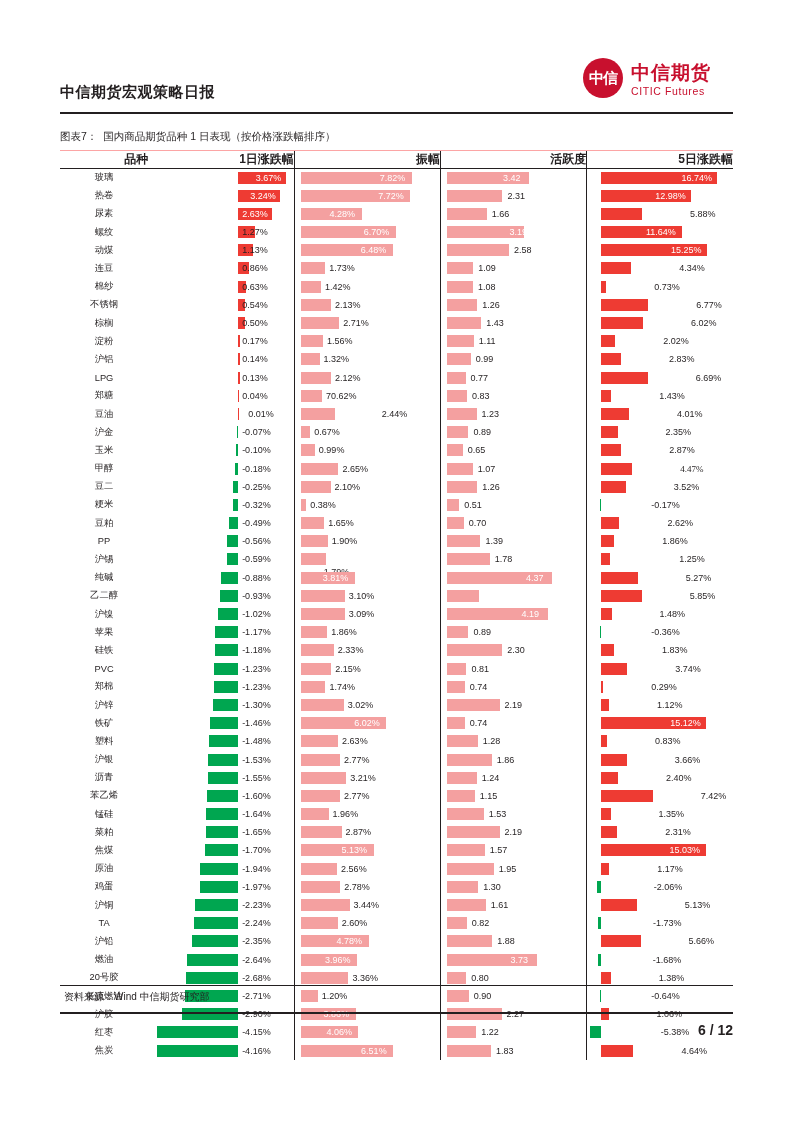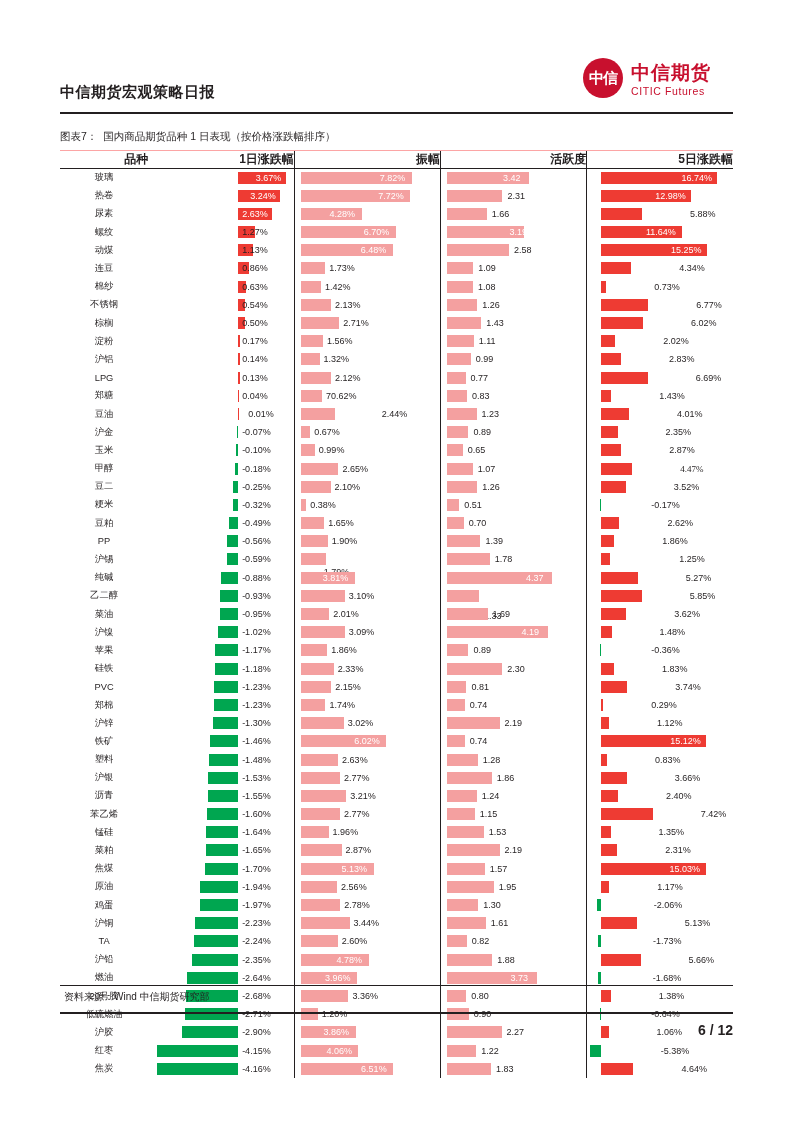--- a/index.html
+++ b/index.html
@@ -583,39 +583,20 @@
             <td class="barcell sep">
               <div class="bar pink" style="left: 6px; width: 31.92px;"></div>
               <div class="val" style="left: 42.92px; margin-top: 20px;">1.33</div>
             </td>
             <td class="barcell sep">
               <div class="bar red" style="left: 14px; width: 40.6059px;"></div>
               <div class="val" style="left: 102.606px;">5.85%</div>
             </td>
           </tr>
           <tr class="row">
-            <td class="cell-name">菜油</td>
-            <td class="barcell">
-              <div class="bar green" style="left: 71.4524px; width: 18.5476px;"></div>
-              <div class="val" style="left: 94px;">-0.95%</div>
-            </td>
-            <td class="barcell sep">
-              <div class="bar pink" style="left: 6px; width: 28.4962px;"></div>
-              <div class="val" style="left: 38.4962px;">2.01%</div>
-            </td>
-            <td class="barcell sep">
-              <div class="bar pink" style="left: 6px; width: 40.56px;"></div>
-              <div class="val" style="left: 51.56px;">1.69</div>
-            </td>
-            <td class="barcell sep">
-              <div class="bar red" style="left: 14px; width: 25.1271px;"></div>
-              <div class="val" style="left: 87.1271px;">3.62%</div>
-            </td>
-          </tr>
-          <tr class="row">
             <td class="cell-name">沪镍</td>
             <td class="barcell">
               <div class="bar green" style="left: 70.0857px; width: 19.9143px;"></div>
               <div class="val" style="left: 94px;">-1.02%</div>
             </td>
             <td class="barcell sep">
               <div class="bar pink" style="left: 6px; width: 43.8076px;"></div>
               <div class="val" style="left: 53.8076px;">3.09%</div>
             </td>
             <td class="barcell sep">

